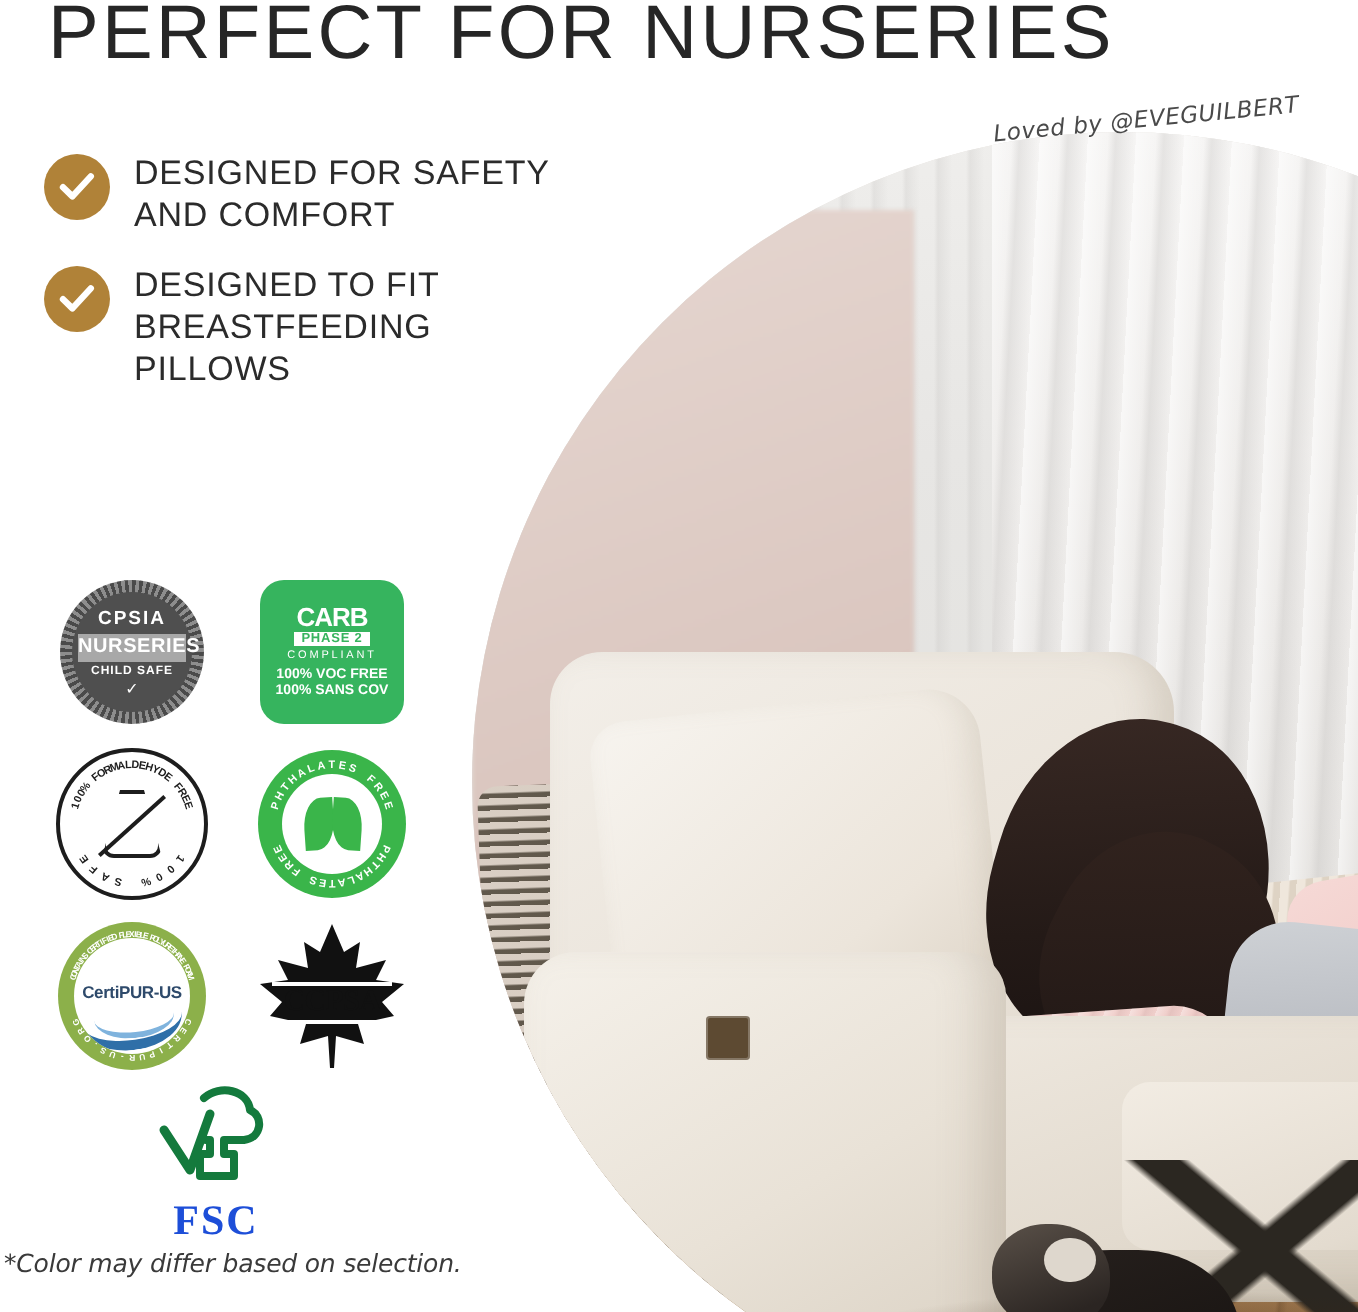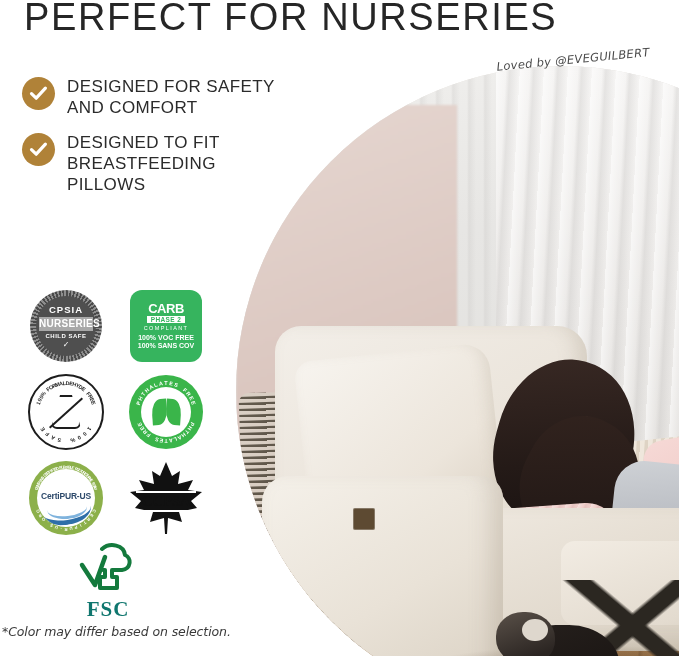--- a/index.html
+++ b/index.html
@@ -416,21 +416,21 @@
   
   .fsc-wrap {
     position: absolute;
     left: 68px;
     top: 543px;
     width: 80px;
     text-align: center;
   }
   .fsc-label {
     font-family: "Liberation Serif", serif;
-    font-size: 21px; font-weight: bold; color: #0f766e;
+    font-size: 21px; font-weight: bold; color: #1d4ed8;
     letter-spacing: 1px; margin-top: -4px;
   }
 
   
   .footnote {
     position: absolute;
     left: 2px;
     top: 624px;
     font-size: 12.5px;
     font-style: italic;

